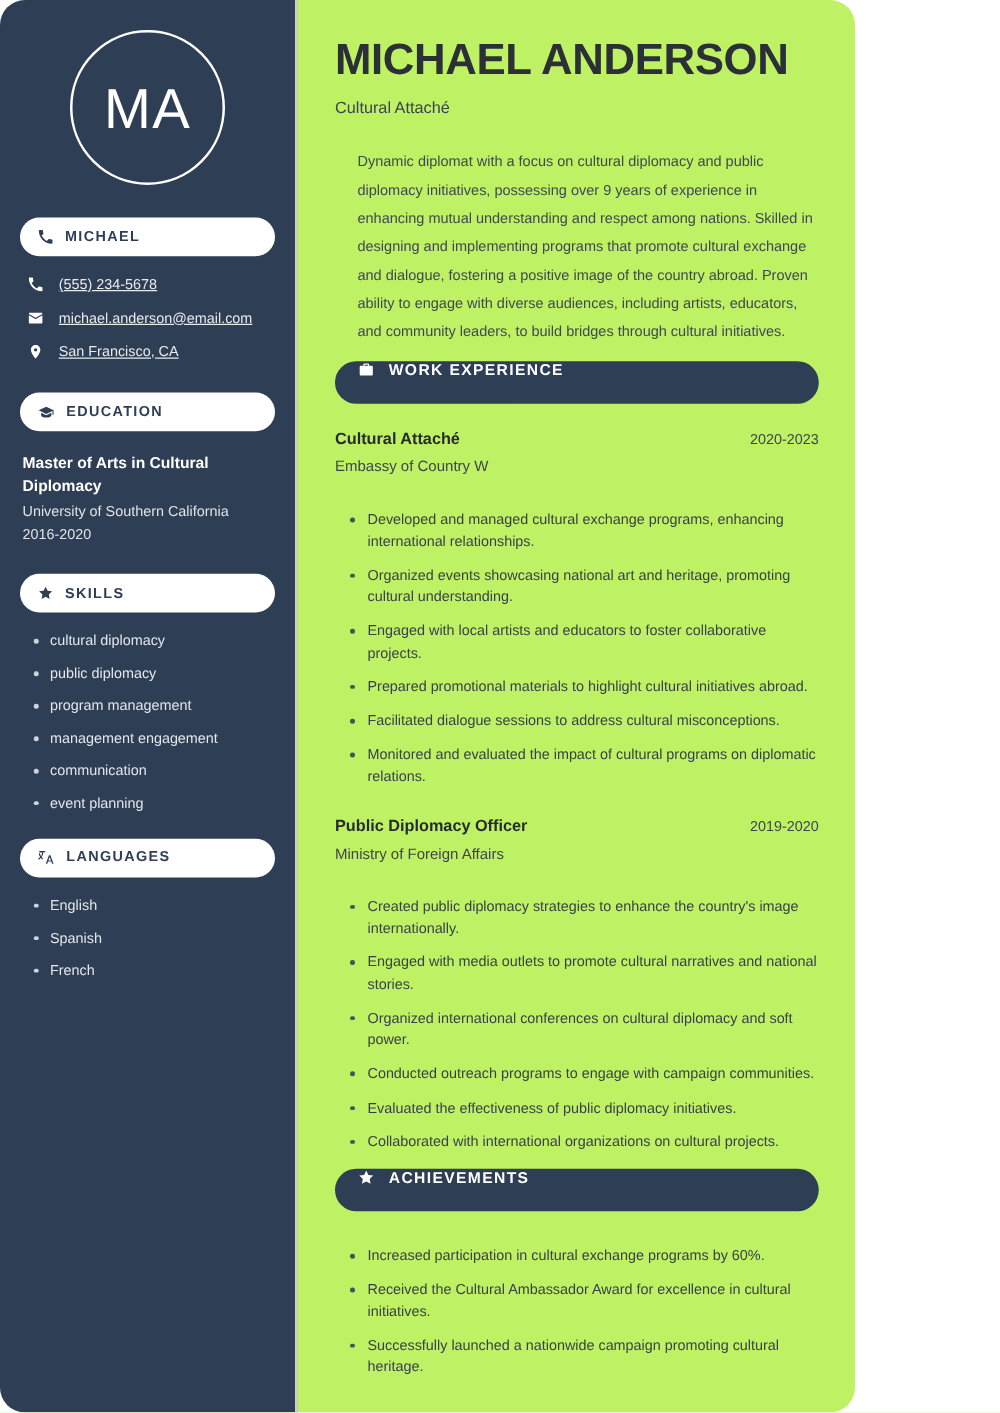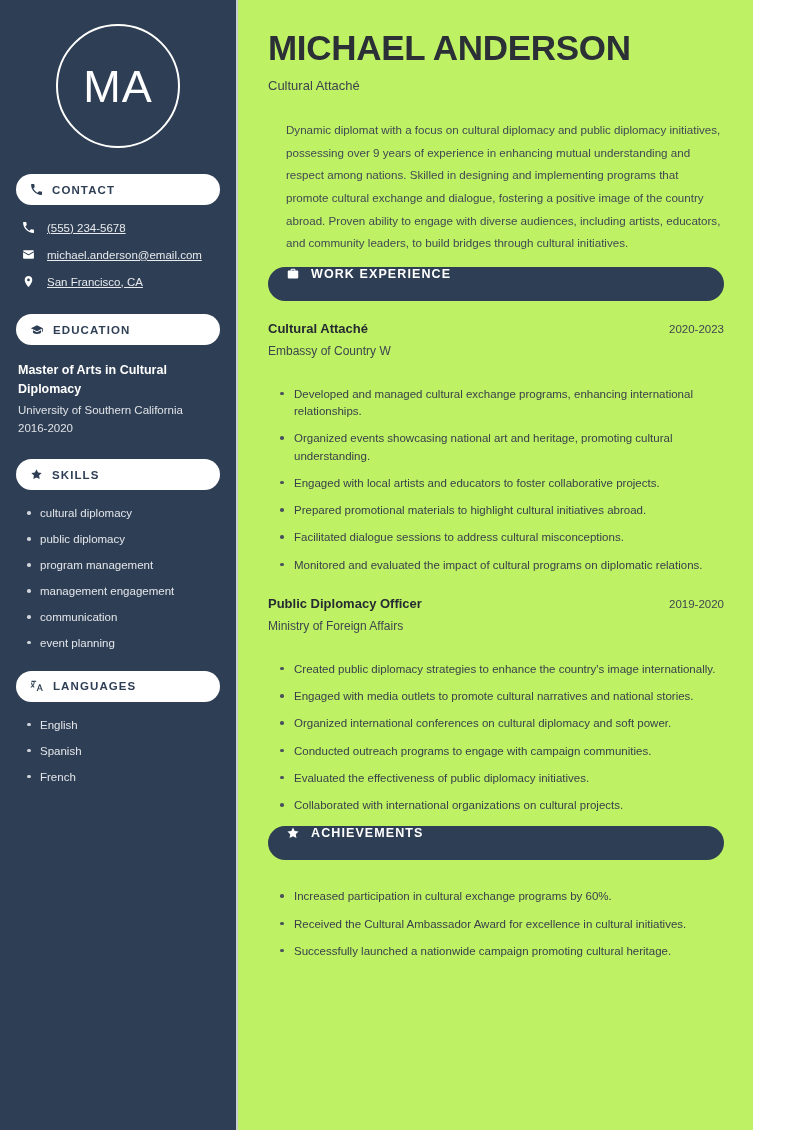--- a/index.html
+++ b/index.html
@@ -4,24 +4,25 @@
 <style>
   * { box-sizing: border-box; margin: 0; padding: 0; }
   html, body {
     width: 800px; height: 1130px;
     background: #ffffff;
     font-family: "Liberation Sans", sans-serif;
     -webkit-font-smoothing: antialiased;
   }
   .page {
     position: relative;
-    width: 753px; height: 1130px;
+    width: 684px; height: 1130px;
     background: #f7f7f7;
     display: flex;
     overflow: hidden;
+    border-radius: 20px;
   }
 
   
   .sidebar {
     width: 238px;
     flex: 0 0 238px;
     background: #2e3e54;
     border-right: 2px solid #c9ccd1;
     padding: 0 16px;
     color: #ffffff;
@@ -215,21 +216,21 @@
         <span class="avatar-initials">MA</span>
       </div>
     </div>
 
     <div class="side-pill">
       <span>
         <svg width="13" height="13" viewBox="0 0 24 24" fill="#2e3e54">
           <path d="M6.6 10.8c1.6 3.1 4.1 5.6 7.2 7.2l2.4-2.4c.3-.3.7-.4 1.1-.3 1.2.4 2.5.6 3.8.6.6 0 1 .4 1 1V21c0 .6-.4 1-1 1C10.6 22 2 13.4 2 2.9c0-.6.4-1 1-1h4.1c.6 0 1 .4 1 1 0 1.3.2 2.6.6 3.8.1.4 0 .8-.3 1.1l-2.8 3z"></path>
         </svg>
       </span>
-      <span class="pill-label">CONTACT</span>
+      <span class="pill-label">MICHAEL</span>
     </div>
 
     <div class="contact-row">
       <span>
         <svg width="13" height="13" viewBox="0 0 24 24" fill="#ffffff">
           <path d="M6.6 10.8c1.6 3.1 4.1 5.6 7.2 7.2l2.4-2.4c.3-.3.7-.4 1.1-.3 1.2.4 2.5.6 3.8.6.6 0 1 .4 1 1V21c0 .6-.4 1-1 1C10.6 22 2 13.4 2 2.9c0-.6.4-1 1-1h4.1c.6 0 1 .4 1 1 0 1.3.2 2.6.6 3.8.1.4 0 .8-.3 1.1l-2.8 3z"></path>
         </svg>
       </span>
       <span>(555) 234-5678</span>
     </div>

